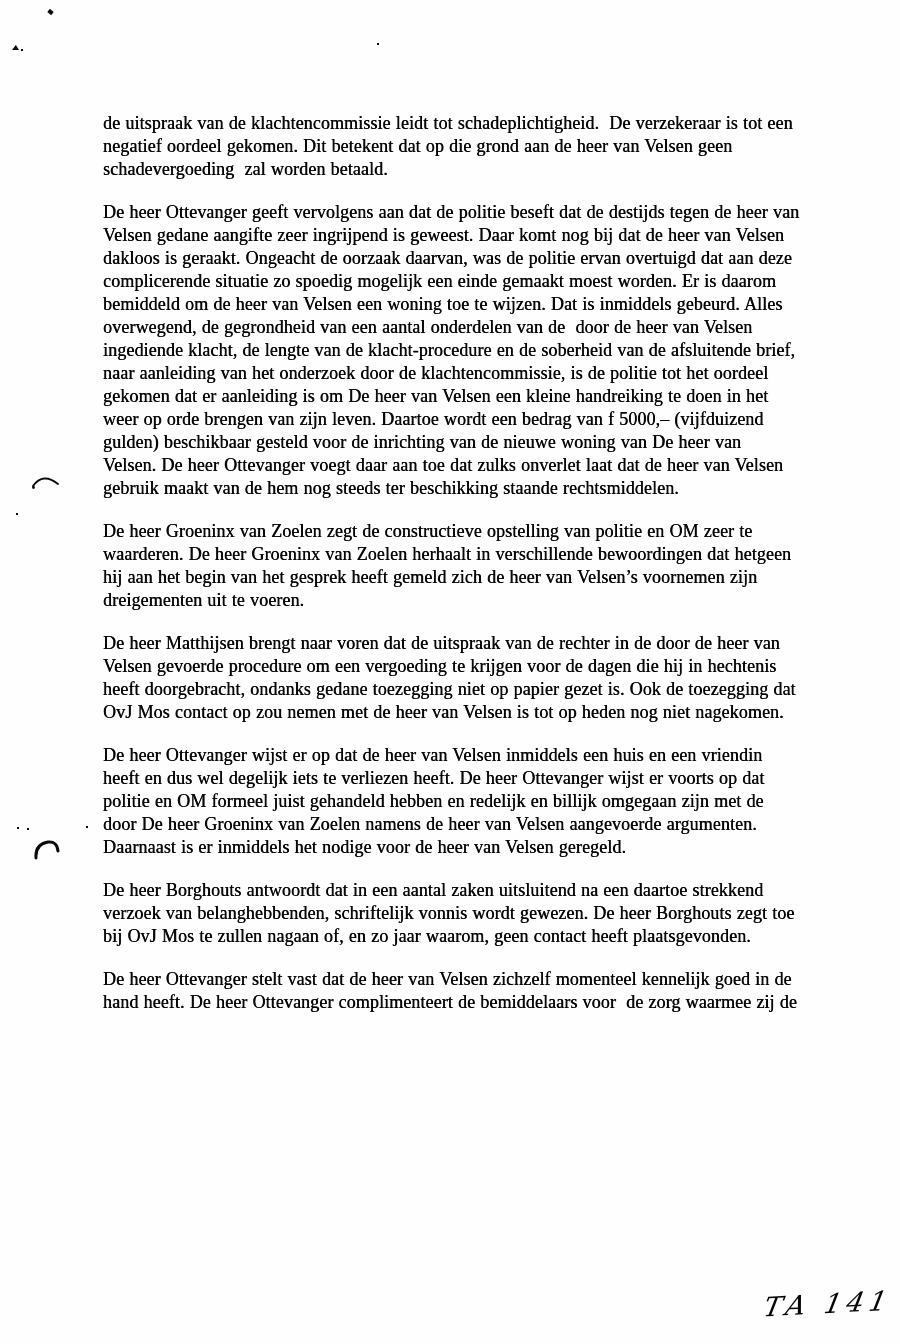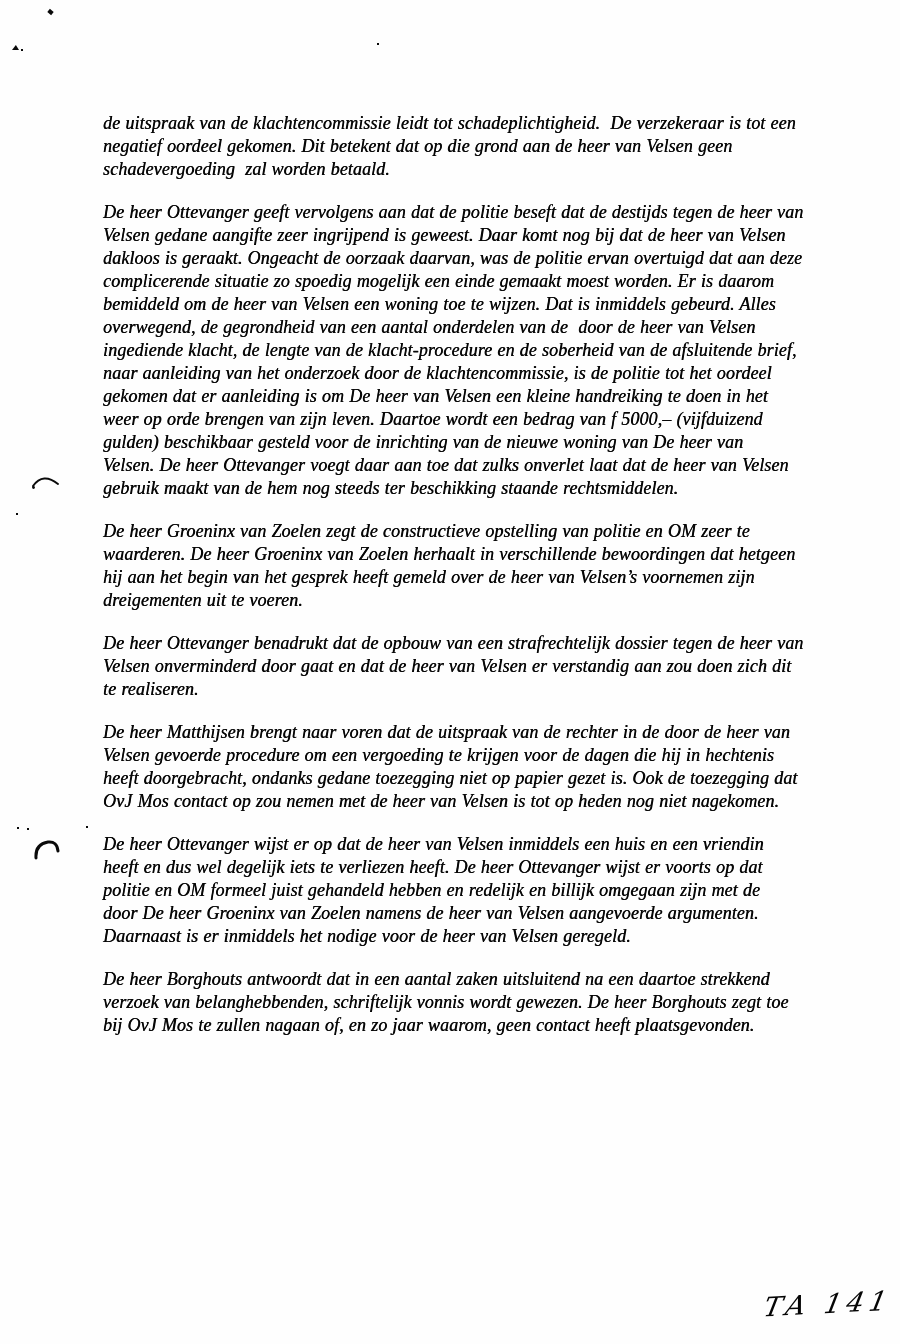--- a/index.html
+++ b/index.html
@@ -24,21 +24,20 @@
   }
   .para {
     margin: 0 0 20px 0;
     font-size: 18px;
     line-height: 23px;
     white-space: pre;
     letter-spacing: 0.1px;
     word-spacing: 0.5px;
     
     text-shadow: 0.35px 0 0 #070707;
-    font-style: italic;
   }
   .arc-mark {
     position: absolute;
   }
   .speck {
     position: absolute;
     background: #0a0a0a;
   }
   .handwriting {
     position: absolute;
@@ -88,34 +87,33 @@
 overwegend, de gegrondheid van een aantal onderdelen van de  door de heer van Velsen
 ingediende klacht, de lengte van de klacht-procedure en de soberheid van de afsluitende brief,
 naar aanleiding van het onderzoek door de klachtencommissie, is de politie tot het oordeel
 gekomen dat er aanleiding is om De heer van Velsen een kleine handreiking te doen in het
 weer op orde brengen van zijn leven. Daartoe wordt een bedrag van f 5000,– (vijfduizend
 gulden) beschikbaar gesteld voor de inrichting van de nieuwe woning van De heer van
 Velsen. De heer Ottevanger voegt daar aan toe dat zulks onverlet laat dat de heer van Velsen
 gebruik maakt van de hem nog steeds ter beschikking staande rechtsmiddelen.</div>
     <div class="para">De heer Groeninx van Zoelen zegt de constructieve opstelling van politie en OM zeer te
 waarderen. De heer Groeninx van Zoelen herhaalt in verschillende bewoordingen dat hetgeen
-hij aan het begin van het gesprek heeft gemeld over de heer van Velsen’s voornemen zijn
+hij aan het begin van het gesprek heeft gemeld zich de heer van Velsen’s voornemen zijn
 dreigementen uit te voeren.</div>
-    <div class="para">De heer Ottevanger benadrukt dat de opbouw van een strafrechtelijk dossier tegen de heer van
-Velsen onverminderd door gaat en dat de heer van Velsen er verstandig aan zou doen zich dit
-te realiseren.</div>
     <div class="para">De heer Matthijsen brengt naar voren dat de uitspraak van de rechter in de door de heer van
 Velsen gevoerde procedure om een vergoeding te krijgen voor de dagen die hij in hechtenis
 heeft doorgebracht, ondanks gedane toezegging niet op papier gezet is. Ook de toezegging dat
 OvJ Mos contact op zou nemen met de heer van Velsen is tot op heden nog niet nagekomen.</div>
     <div class="para">De heer Ottevanger wijst er op dat de heer van Velsen inmiddels een huis en een vriendin
 heeft en dus wel degelijk iets te verliezen heeft. De heer Ottevanger wijst er voorts op dat
 politie en OM formeel juist gehandeld hebben en redelijk en billijk omgegaan zijn met de
 door De heer Groeninx van Zoelen namens de heer van Velsen aangevoerde argumenten.
 Daarnaast is er inmiddels het nodige voor de heer van Velsen geregeld.</div>
     <div class="para">De heer Borghouts antwoordt dat in een aantal zaken uitsluitend na een daartoe strekkend
 verzoek van belanghebbenden, schriftelijk vonnis wordt gewezen. De heer Borghouts zegt toe
 bij OvJ Mos te zullen nagaan of, en zo jaar waarom, geen contact heeft plaatsgevonden.</div>
+    <div class="para">De heer Ottevanger stelt vast dat de heer van Velsen zichzelf momenteel kennelijk goed in de
+hand heeft. De heer Ottevanger complimenteert de bemiddelaars voor  de zorg waarmee zij de</div>
   </div>
 
   <div class="handwriting">TA 141</div>
 
 </div>
 
 </body></html>

